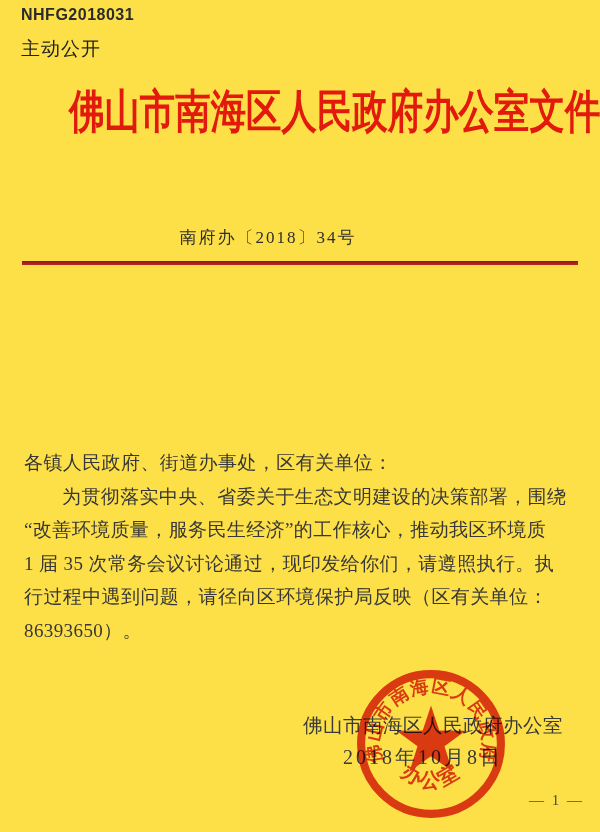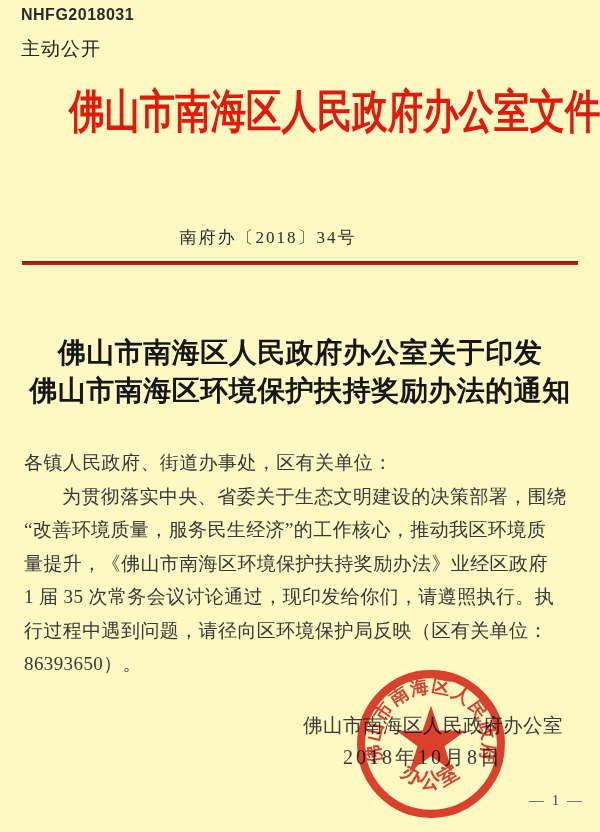--- a/index.html
+++ b/index.html
@@ -3,21 +3,21 @@
 <meta charset="utf-8">
 <style>
   :root{
     --masthead-red:#e2190d;
     --rule-red:#a8241a;
     --seal-red:#d6281e;
     --ink:#373737;
   }
   html,body{margin:0;padding:0;background:#ffffff;}
   .page{
-    position:relative;width:600px;height:832px;background:#fef9c3;
+    position:relative;width:600px;height:832px;background:#fde047;
     overflow:hidden;font-family:"Liberation Serif","DejaVu Serif",serif;color:var(--ink);
   }
   .doc-code{
     position:absolute;left:21px;top:6px;
     font-family:"Liberation Sans","DejaVu Sans",sans-serif;
     font-size:16px;font-weight:600;color:#2b2b2b;letter-spacing:0.5px;
   }
   .publicity{
     position:absolute;left:21px;top:36px;
     font-family:"Liberation Sans","DejaVu Sans",sans-serif;
@@ -81,30 +81,25 @@
 
   <div class="doc-code">NHFG2018031</div>
   <div class="publicity">主动公开</div>
 
   <div class="masthead">佛山市南海区人民政府办公室文件</div>
 
   <div class="doc-number">南府办〔2018〕34号</div>
 
   <div class="red-rule"></div>
 
-  <div class="doc-title">
-    <div>佛山市南海区人民政府办公室关于印发</div>
-    <div>佛山市南海区环境保护扶持奖励办法的通知</div>
-  </div>
 
   <div class="body-block">
     <div class="bline">各镇人民政府、街道办事处，区有关单位：</div>
     <div class="bline indent">为贯彻落实中央、省委关于生态文明建设的决策部署，围绕</div>
     <div class="bline">“改善环境质量，服务民生经济”的工作核心，推动我区环境质</div>
-    <div class="bline">量提升，《佛山市南海区环境保护扶持奖励办法》业经区政府</div>
     <div class="bline">1 届 35 次常务会议讨论通过，现印发给你们，请遵照执行。执</div>
     <div class="bline">行过程中遇到问题，请径向区环境保护局反映（区有关单位：</div>
     <div class="bline">86393650）。</div>
   </div>
 
   <div class="signature">佛山市南海区人民政府办公室</div>
   <div class="sig-date">2018年10月8日</div>
 
   <div class="page-number">— 1 —</div>
 

